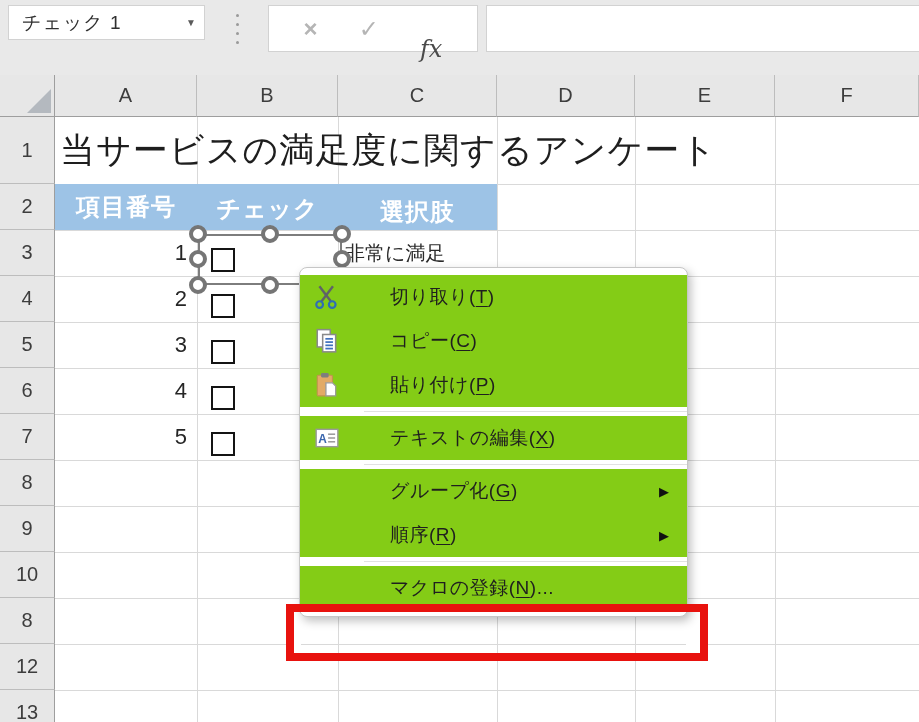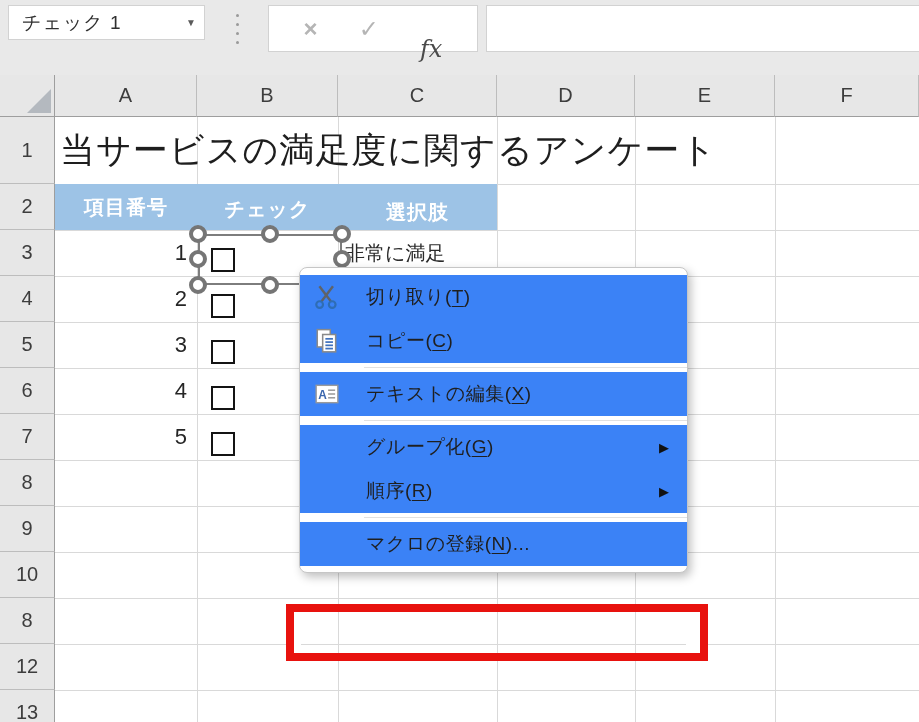--- a/index.html
+++ b/index.html
@@ -33,34 +33,34 @@
     display:flex; align-items:center; justify-content:center;
   }
   .hdr-cell { border-right:1px solid #bdbdbd; border-bottom:1px solid #9e9e9e; }
   .row-hdr  { border-bottom:1px solid #bdbdbd; border-right:1px solid #9e9e9e; }
   .corner   { position:absolute; background:#e7e7e7; border-right:1px solid #9e9e9e; border-bottom:1px solid #9e9e9e; }
   .corner .tri { position:absolute; right:3px; bottom:3px; width:0; height:0;
                  border-left:24px solid transparent; border-bottom:24px solid #b4b9bf; }
   .gl { position:absolute; background:#d9d9d9; }
   
   .title-cell { position:absolute; font-size:35px; color:#1e1e1e; display:flex; align-items:center; white-space:nowrap; letter-spacing:1px; }
-  .blue-cell { position:absolute; color:#fff; font-weight:bold; font-size:20px; display:flex; align-items:center; justify-content:center; letter-spacing:1px; }
+  .blue-cell { position:absolute; color:#fff; font-weight:bold; font-size:24px; display:flex; align-items:center; justify-content:center; letter-spacing:1px; }
   .num-cell { position:absolute; font-size:22px; color:#262626; text-align:right; }
   .choice-cell { position:absolute; font-size:20px; color:#2b2b2b; display:flex; align-items:center; white-space:nowrap; }
   .checkbox { position:absolute; width:24px; height:24px; background:#fff; border:2px solid #141414; }
   
   .sel-rect { position:absolute; border:2px solid #7d7d7d; background:transparent; }
   .handle { position:absolute; width:10px; height:10px; background:#fff; border:4.5px solid #757575; border-radius:50%; box-sizing:content-box; }
   
   .menu {
     position:absolute; left:299px; top:267px; width:389px; background:#fff;
     border:1px solid #c6c6c6; border-radius:8px; box-shadow:3px 4px 10px rgba(0,0,0,.25);
     padding:7px 0 6px 0; z-index:10;
   }
-  .mi { position:relative; height:44px; display:flex; align-items:center; padding-left:10px; background:#3b82f6; }
+  .mi { position:relative; height:44px; display:flex; align-items:center; padding-left:10px; background:#84cc16;gap:24px; }
   .mi.last { height:42px; }
   .mi .ic { width:34px; height:28px; display:flex; align-items:center; justify-content:center; }
   .mi .txt { margin-left:22px; font-size:19px; color:#1f1f1f; letter-spacing:0.5px; white-space:nowrap; }
   .mi .txt u { text-underline-offset:3px; }
   .mi .sub { position:absolute; right:18px; font-size:13px; color:#111; }
   .msep { height:1px; background:#e1e1e1; margin:4px 0 4px 64px; }
   
   .red-fill { position:absolute; background:#fff; z-index:9; }
   .red-rect { position:absolute; left:286px; top:604px; width:422px; height:57px; border:8px solid #e8120e; z-index:20; }
 </style>
@@ -176,20 +176,30 @@
             <g stroke="#3f71bd" stroke-width="1.6">
               <path d="M10.5 10 h7"></path>
               <path d="M10.5 13 h7"></path>
               <path d="M10.5 16 h7"></path>
               <path d="M10.5 19 h7"></path>
             </g>
           </svg>
         </div>
         <div class="txt">コピー(<u>C</u>)</div>
       </div>
+      <div class="mi">
+        <div class="ic">
+          <svg width="26" height="26" viewBox="0 0 24 24">
+            <rect x="3" y="3" width="14" height="19" rx="1" fill="#e2aa66" stroke="#c3914f" stroke-width="1"></rect>
+            <rect x="6.5" y="1" width="7" height="4" rx="1" fill="#7e7e7e"></rect>
+            <path d="M11 10 h6 l3 3 v9 h-9 z" fill="#fff" stroke="#9a9a9a" stroke-width="1.2"></path>
+          </svg>
+        </div>
+        <div class="txt">貼り付け(<u>P</u>)</div>
+      </div>
       <div class="msep"></div>
       <div class="mi">
         <div class="ic">
           <svg width="26" height="26" viewBox="0 0 24 24">
             <rect x="2" y="4" width="20" height="16" fill="#fff" stroke="#9a9a9a" stroke-width="1.3"></rect>
             <text x="4" y="16.5" font-size="11" font-weight="bold" fill="#3a66ad" font-family="sans-serif">A</text>
             <g stroke="#9a9a9a" stroke-width="1.4">
               <path d="M13 8.5 h6.5"></path>
               <path d="M13 12 h6.5"></path>
               <path d="M13 15.5 h6.5"></path>

